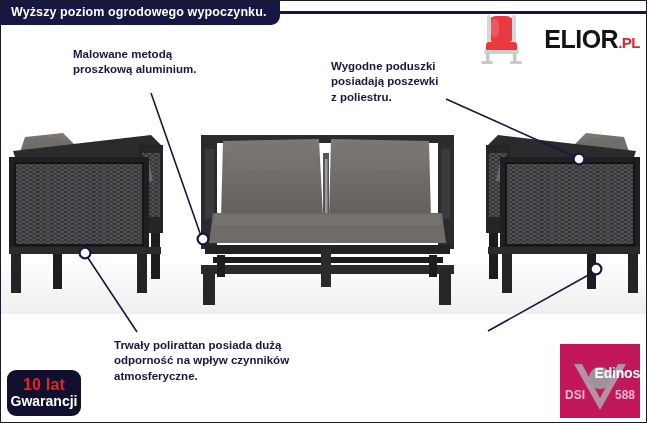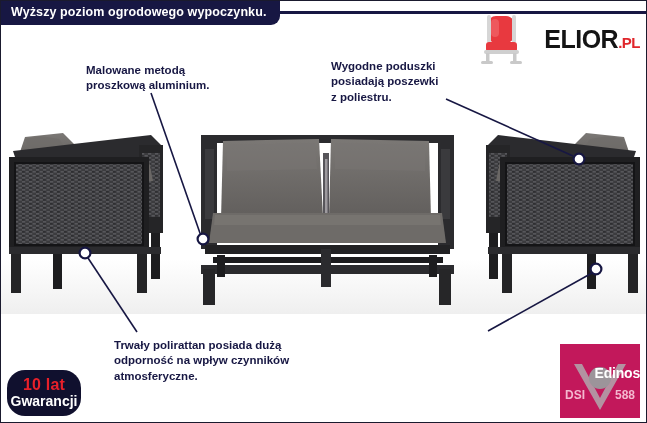--- a/index.html
+++ b/index.html
@@ -65,21 +65,21 @@
   
   .callout {
     position: absolute;
     color: #171743;
     font-size: 11.5px;
     font-weight: bold;
     line-height: 1.34;
     white-space: pre-line;
     z-index: 6;
   }
-  .c-tl { left: 72px;  top: 62px; margin-left: 13px;  }
+  .c-tl { left: 72px;  top: 46px;  }
   .c-tr { left: 330px; top: 58px;  }
   .c-bl { left: 113px; top: 337px; }
   .c-br { left: 393px; top: 337px; }
 
   
   .overlay {
     position: absolute; left: 0; top: 0;
     width: 647px; height: 423px;
     pointer-events: none;
     z-index: 5;
@@ -93,21 +93,21 @@
     z-index: 2;
   }
   .stage svg { display: block; }
 
   
   .warranty {
     position: absolute;
     left: 6px; bottom: 6px;
     width: 74px; height: 46px;
     background: #10102e;
-    border-radius: 18px;
+    border-radius: 9px;
     display: flex; flex-direction: column;
     align-items: center; justify-content: center;
     z-index: 9;
   }
   .warranty-top {
     color: #e8202a; font-size: 16px; font-weight: bold;
     line-height: 1.05; letter-spacing: .2px;
   }
   .warranty-bot {
     color: #ffffff; font-size: 14px; font-weight: bold;

